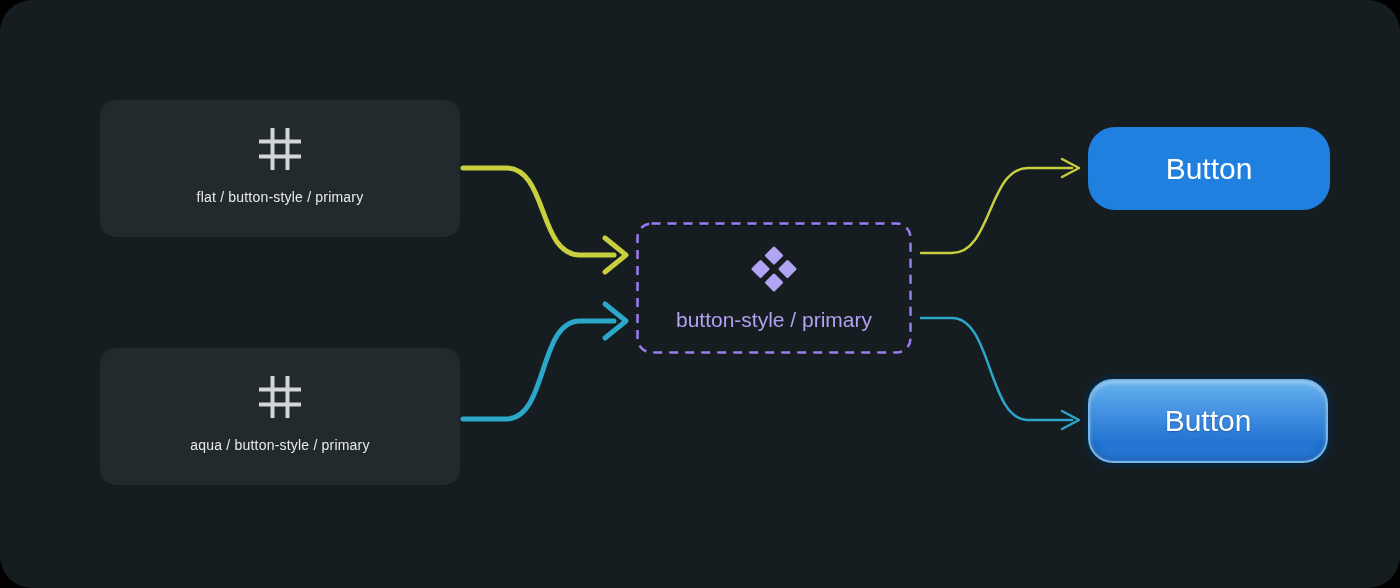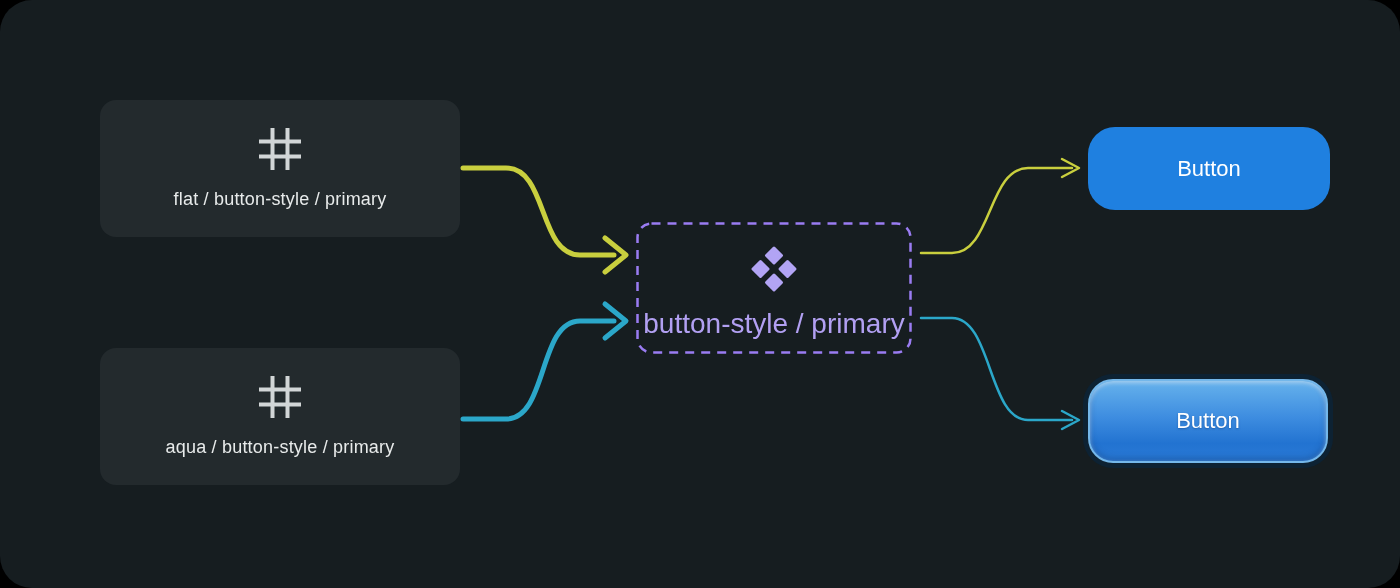--- a/index.html
+++ b/index.html
@@ -37,21 +37,21 @@
   .token-card.bottom { top: 348px; text-align: right; }
   .token-card .icon-wrap {
     width: 46px;
     height: 46px;
     display: flex;
     align-items: center;
     justify-content: center;
   }
   .token-card .label {
     margin-top: 17px;
-    font-size: 18px;
+    font-size: 14px;
     color: #e8ebeb;
     letter-spacing: 0.2px;
     white-space: nowrap;
   }
   
   .component-box {
     position: absolute;
     left: 636px;
     top: 222px;
     width: 276px;
@@ -71,35 +71,35 @@
   }
   .component-box .icon-wrap {
     width: 48px;
     height: 48px;
     display: flex;
     align-items: center;
     justify-content: center;
   }
   .component-box .label {
     margin-top: 15px;
-    font-size: 28px;
+    font-size: 21px;
     color: #b2a0f2;
     white-space: nowrap;
   }
   
   .result-button {
     position: absolute;
     left: 1088px;
     width: 242px;
     height: 83px;
     border-radius: 27px;
     display: flex;
     align-items: center;
     justify-content: center;
-    font-size: 22px;
+    font-size: 30px;
     font-weight: 500;
     color: #ffffff;
     border: none;
     cursor: pointer;
     font-family: "Liberation Sans", sans-serif;
   }
   .result-button.flat {
     top: 127px;
     background: #1f80e0;
   }

